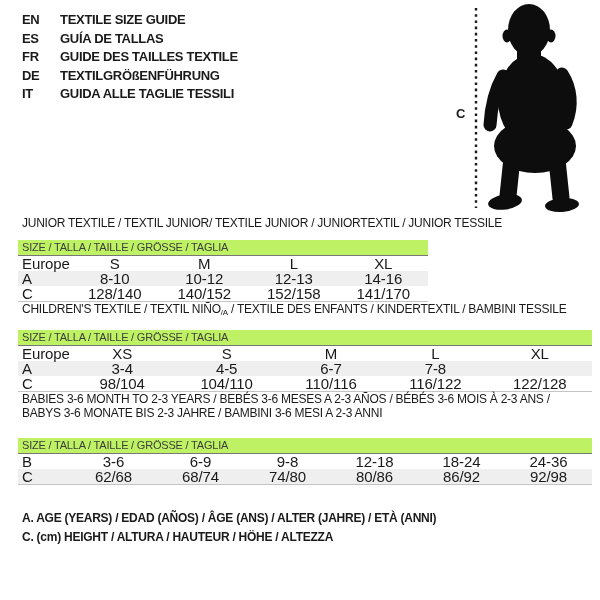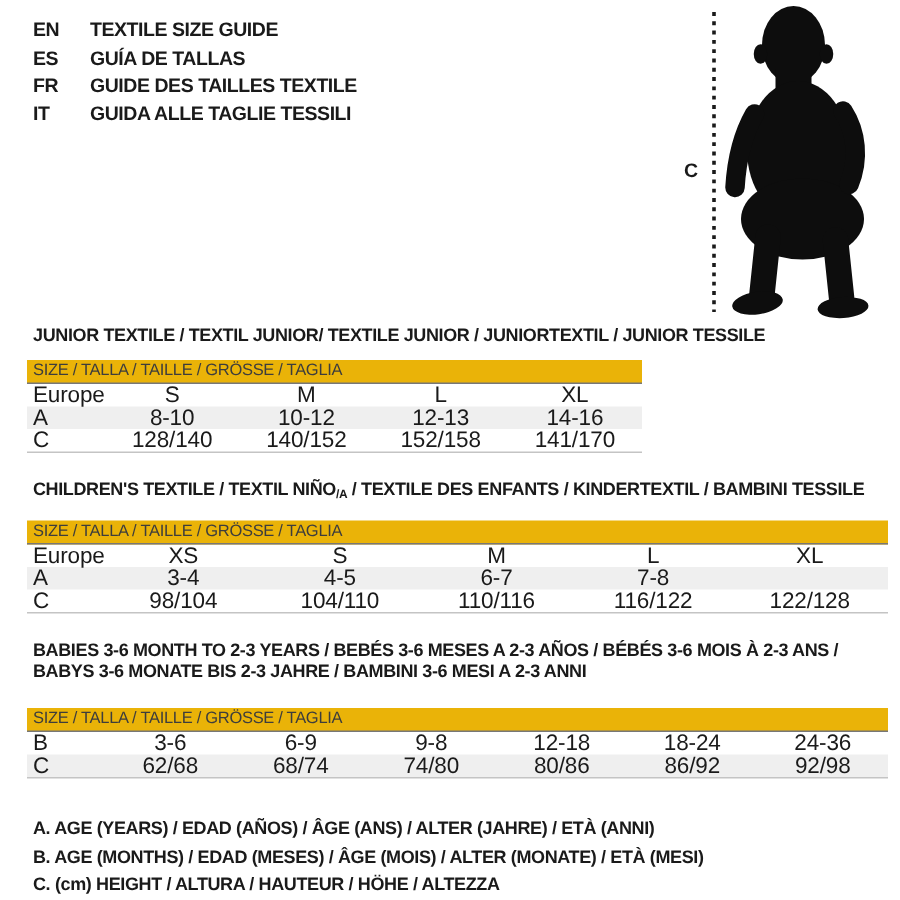--- a/index.html
+++ b/index.html
@@ -27,45 +27,45 @@
   .figure-wrap svg { display: block; }
   .figure-label {
     position: absolute; left: 11px; top: 106px;
     font-size: 13px; font-weight: 700;
   }
 
   
   .content { position: absolute; left: 18px; top: 216px; width: 574px; }
 
   .sec-title {
-    font-size: 12px; font-weight: 700; line-height: 14px;
+    font-size: 12px; font-weight: 400; line-height: 14px;
     letter-spacing: -0.25px; margin-left: 4px; white-space: nowrap;
   }
   .sec-title .sub { font-size: 8px; vertical-align: -2px; }
 
   .tbl { margin-top: 10px; border-bottom: 1px solid #c4c4c4; }
   .tbl.w410 { width: 410px; }
   .tbl.w574 { width: 574px; }
 
   .tbl-head {
-    background: #eab308; color: #3d3d3d;
+    background: #bef264; color: #3d3d3d;
     height: 15px; line-height: 15px; font-size: 11px;
     padding-left: 4px; letter-spacing: -0.2px;
     border-bottom: 1px solid #777777;
     white-space: nowrap; overflow: hidden;
   }
   .tbl-row {
     display: grid; height: 15px; line-height: 15px;
     font-size: 15px; letter-spacing: -0.1px;
   }
   .tbl-row.alt { background: #efefef; }
   .cell-label { text-align: left; padding-left: 4px; }
   .cell-val { text-align: center; }
 
-  .sec-gap { margin-top: 17px; }
+  .sec-gap { }
   .tbl-gap-lg { margin-top: 18px; }
 
   .notes { margin-top: 24px; margin-left: 4px; }
   .note-line {
     font-size: 12px; font-weight: 700; line-height: 18.5px;
     letter-spacing: -0.25px; white-space: nowrap;
   }
 </style>
 </head>
 <body>
@@ -77,20 +77,24 @@
         <span>EN</span>
         <span>TEXTILE SIZE GUIDE</span>
       </div>
       <div class="lang-row">
         <span>ES</span>
         <span>GUÍA DE TALLAS</span>
       </div>
       <div class="lang-row">
         <span>FR</span>
         <span>GUIDE DES TAILLES TEXTILE</span>
+      </div>
+      <div class="lang-row">
+        <span>DE</span>
+        <span>TEXTILGRÖßENFÜHRUNG</span>
       </div>
       <div class="lang-row">
         <span>IT</span>
         <span>GUIDA ALLE TAGLIE TESSILI</span>
       </div>
     </div>
 
   <div class="figure-wrap">
     <svg width="155" height="220" viewBox="0 0 155 220">
       <g fill="#0d0d0d" stroke="none">
@@ -203,18 +207,17 @@
             <span class="cell-val">68/74</span>
             <span class="cell-val">74/80</span>
             <span class="cell-val">80/86</span>
             <span class="cell-val">86/92</span>
             <span class="cell-val">92/98</span>
           </div>
         </div>
       </div>
       <div class="notes">
         <div class="note-line">A. AGE (YEARS) / EDAD (AÑOS) / ÂGE (ANS) / ALTER (JAHRE) / ETÀ (ANNI)</div>
-        <div class="note-line">B. AGE (MONTHS) / EDAD (MESES) / ÂGE (MOIS) / ALTER (MONATE) / ETÀ (MESI)</div>
         <div class="note-line">C. (cm) HEIGHT / ALTURA / HAUTEUR / HÖHE / ALTEZZA</div>
       </div>
     </div>
 
 </div>
 
 </body></html>

